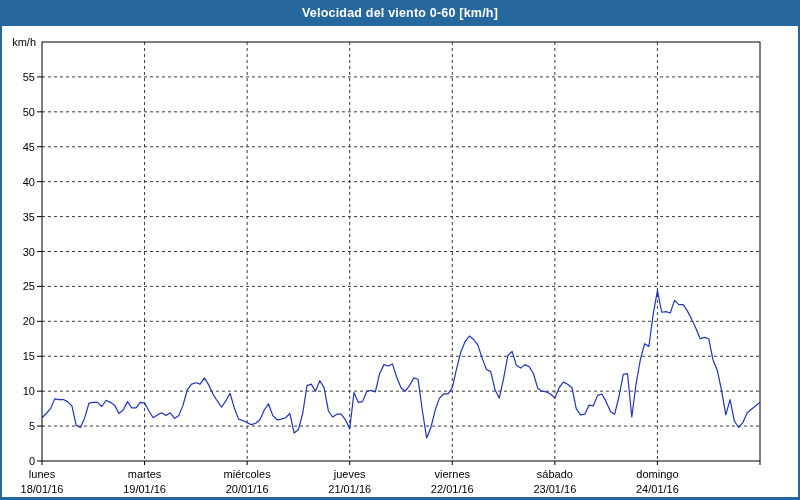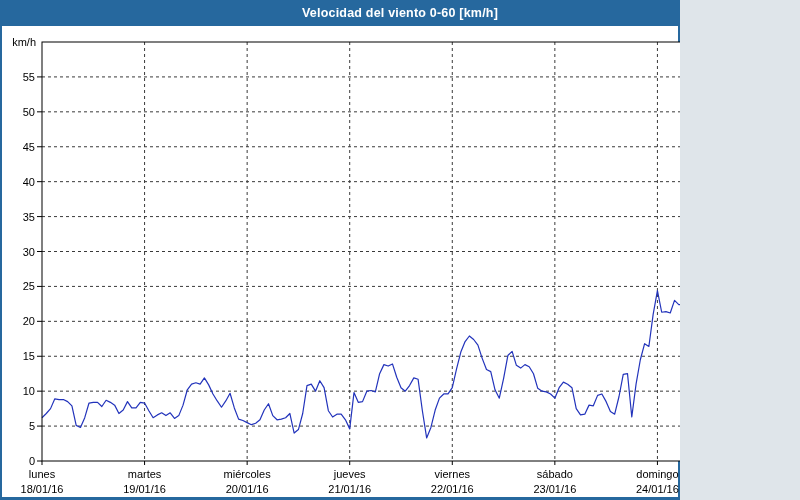--- a/index.html
+++ b/index.html
@@ -1,17 +1,17 @@
 <!DOCTYPE html>
 <html><head>
 <meta charset="utf-8">
 <style>
   html,body { margin:0; padding:0; background:#dfe5ea; }
   #app {
-    position:relative; width:680px; height:500px;
+    position:relative; width:800px; height:500px;
     background:#26689E; overflow:hidden;
     font-family:"Liberation Sans", sans-serif;
   }
   #titlebar {
     position:absolute; left:0; top:0; width:800px; height:26px;
     background:#26689E; color:#ffffff;
     font-size:12.5px; font-weight:bold;
     display:flex; align-items:center; justify-content:center;
     letter-spacing:0.2px;
   }

